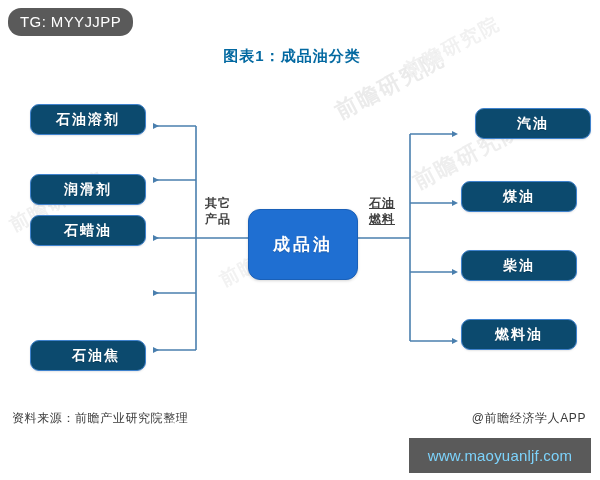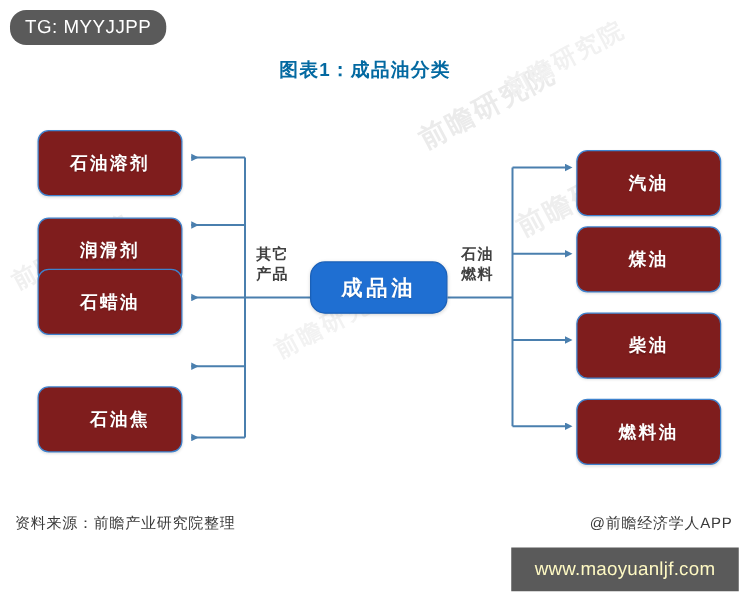--- a/index.html
+++ b/index.html
@@ -85,89 +85,89 @@
     align-items: center;
     justify-content: center;
     color: #ffffff;
     font-weight: bold;
     letter-spacing: 2px;
     z-index: 4;
     text-shadow: 0 1px 1px rgba(0,0,0,0.18);
   }
   .node.side {
     width: 116px;
-    height: 53px;
-    background: #7f1d1d;
+    height: 31px;
+    background: #0c4a6e;
     border: 1px solid #3f82cd;
     font-size: 14px;
     box-shadow: 0 1px 2px rgba(0,0,0,0.10);
   }
   .node.center {
     left: 248px;
     top: 209px;
     width: 110px;
-    height: 42px;
+    height: 71px;
     background: #1f6fd2;
     border: 1px solid #1a60b8;
     border-radius: 12px;
     font-size: 17px;
     letter-spacing: 3px;
     box-shadow: 0 1px 3px rgba(0,0,0,0.16);
   }
 
   
   .lx { left: 30px; }
   .l0 { top: 104px; }
   .l1 { top: 174px; text-align: right; }
   .l2 { top: 215px; }
   .l3 { top: 271px; }
-  .l4 { top: 309px; padding-left: 16px; }
+  .l4 { top: 340px; padding-left: 16px; }
 
   
   .rx { left: 461px; }
-  .r0 { top: 120px; }
+  .r0 { top: 108px; margin-left: 14px; }
   .r1 { top: 181px; }
   .r2 { top: 250px; }
   .r3 { top: 319px; }
 
   
   .branch-label {
     position: absolute;
     font-size: 12px;
     font-weight: bold;
     color: #404040;
     line-height: 16px;
     letter-spacing: 1px;
     text-align: center;
     z-index: 5;
     white-space: nowrap;
   }
   #label-other { left: 205px; top: 195px; }
-  #label-fuel  { left: 369px; top: 195px; }
+  #label-fuel  { left: 369px; top: 195px; text-decoration: underline; }
 
   
   .footer-text {
     position: absolute;
     font-size: 12px;
     color: #3a3a3a;
     letter-spacing: 0.6px;
     z-index: 5;
     white-space: nowrap;
   }
   #source-note { left: 12px; top: 410px; }
   #app-credit  { right: 14px; top: 410px; }
 
   #site-watermark {
     position: absolute;
     left: 409px;
     top: 438px;
     width: 182px;
     height: 35px;
     background: #5a5a5a;
-    color: #fef9c3;
+    color: #7dd3fc;
     font-size: 15px;
     display: flex;
     align-items: center;
     justify-content: center;
     letter-spacing: 0.2px;
     z-index: 8;
   }
 </style>
 </head>
 <body>

